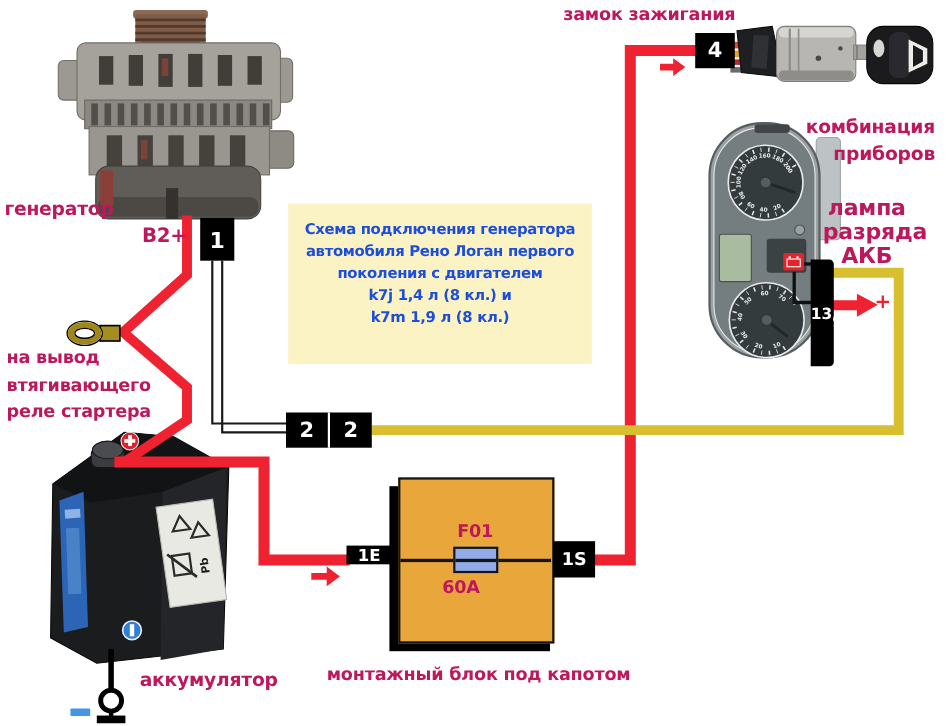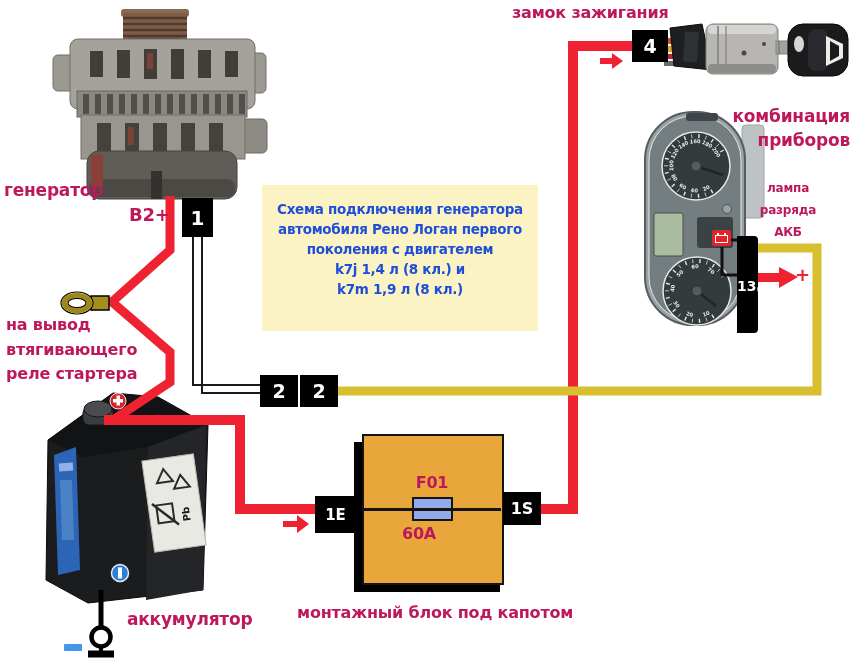--- a/index.html
+++ b/index.html
@@ -279,41 +279,41 @@
   <div class="pinbox" style="left:632px;top:30px;width:36px;height:32px;font-size:19px;">
     <span>4</span>
   </div>
 
   <div class="pinbox" style="left:737px;top:236px;width:21px;height:97px;border-radius:0 4px 4px 0;
               flex-direction:row;justify-content:flex-start;font-size:14px;">
     <span style="margin-top:3px;">13</span>
     <span style="margin-top:14px;font-size:15px;">9</span>
   </div>
 
-  <div class="pinbox" style="left:315px;top:496px;width:41px;height:37px;font-size:15px;">
+  <div class="pinbox" style="left:315px;top:496px;width:41px;height:17px;font-size:15px;">
     <span>1E</span>
   </div>
 
   <div class="pinbox" style="left:503px;top:492px;width:38px;height:33px;font-size:16px;">
     <span>1S</span>
   </div>
 
   <div class="lbl" style="left:402px;top:473px;width:60px;text-align:center;font-size:16px;">F01</div>
   <div class="lbl" style="left:402px;top:524px;width:60px;text-align:left;font-size:16px;">60A</div>
 
   <div class="lbl" style="left:4px;top:180px;font-size:17px;">генератор</div>
   <div class="lbl" style="left:129px;top:204px;font-size:18px;">B2+</div>
   <div class="lbl" style="left:512px;top:3px;font-size:16px;">замок зажигания</div>
 
   <div class="lbl" style="right:10px;top:104px;text-align:right;font-size:17px;line-height:24px;">
     <div>комбинация</div>
     <div>приборов</div>
   </div>
 
-  <div class="lbl" style="left:748px;top:177px;width:80px;text-align:center;font-size:12px;line-height:22px;">
+  <div class="lbl" style="left:748px;top:177px;width:80px;text-align:center;font-size:20px;line-height:22px;">
     <div>лампа</div>
     <div>разряда</div>
     <div>АКБ</div>
   </div>
 
 
   <div id="plus-sign">+</div>
 
   <div class="lbl" style="left:6px;top:313px;font-size:16px;line-height:24.5px;">
     <div>на вывод</div>

